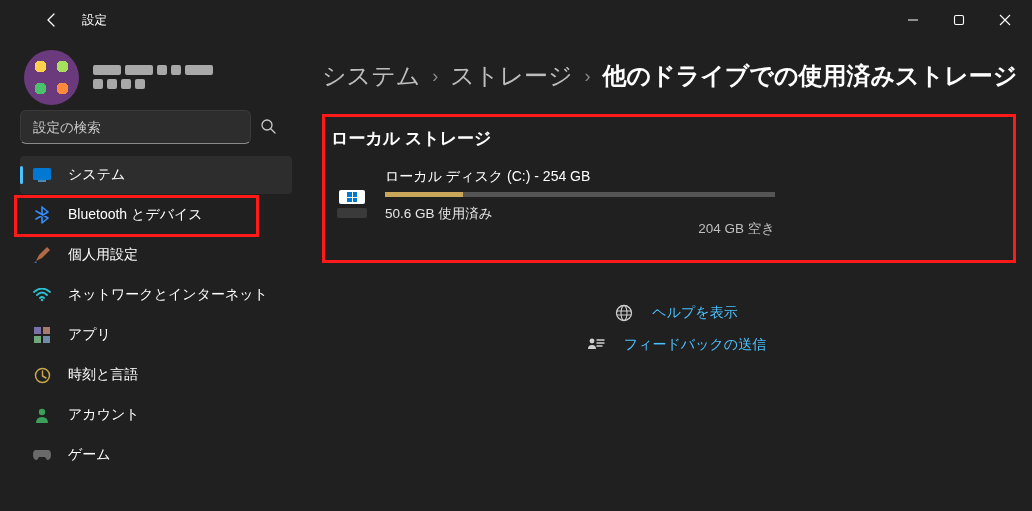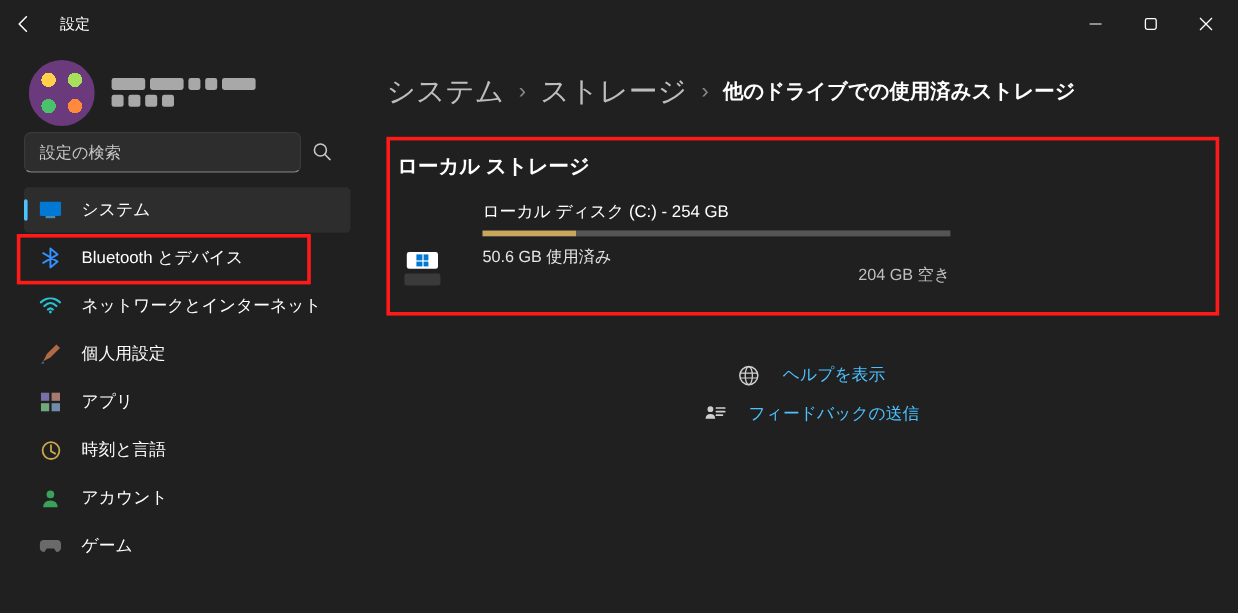--- a/index.html
+++ b/index.html
@@ -1,18 +1,18 @@
 <!DOCTYPE html>
 <html><head>
 <meta charset="utf-8">
 <style>
   * { margin: 0; padding: 0; box-sizing: border-box; font-family: "Segoe UI", "Yu Gothic UI", sans-serif; }
   body { width: 1032px; height: 511px; background: #202020; color: #fff; overflow: hidden; position: relative; }
   
-  .titlebar { height: 40px; display: flex; align-items: center; padding: 0 4px; }
+  .titlebar { height: 40px; display: flex; align-items: center; padding: 0 4px; margin-left: 32px; }
   .titlebar .back { width: 32px; height: 32px; display: flex; align-items: center; justify-content: center; color: #fff; }
   .titlebar .title { margin-left: 14px; font-size: 12.5px; color: #ffffff; }
   .titlebar .controls { margin-left: auto; display: flex; }
   .titlebar .controls .ctl { width: 46px; height: 32px; display: flex; align-items: center; justify-content: center; color: #fff; }
   
   .profile { display: flex; align-items: center; padding: 10px 0 6px 24px; height: 70px; }
   .avatar { width: 55px; height: 55px; border-radius: 50%; background: radial-gradient(circle at 30% 30%, #ffd04a 0 6px, transparent 6px),
     radial-gradient(circle at 70% 30%, #a7e05a 0 6px, transparent 6px),
     radial-gradient(circle at 30% 70%, #4ac26b 0 6px, transparent 6px),
     radial-gradient(circle at 70% 70%, #ff8a3c 0 6px, transparent 6px),
@@ -31,25 +31,25 @@
   .nav { display: flex; flex-direction: column; gap: 2px; }
   .nav-item { display: flex; align-items: center; height: 38px; border-radius: 4px; padding: 0 12px; font-size: 14px; color: #ffffff; position: relative; }
   .nav-item.active { background: #2d2d2d; }
   .nav-item.active::before { content: ""; position: absolute; left: 0; top: 10px; width: 3px; height: 18px; background: #4cc2ff; border-radius: 2px; }
   .nav-item .icon { width: 20px; height: 20px; margin-right: 16px; display: inline-flex; align-items: center; justify-content: center; font-size: 16px; }
   .redbox-nav { position: absolute; left: 14px; top: 195px; width: 245px; height: 42px; border: 3px solid #ff1a1a; pointer-events: none; }
   
   .main { flex: 1; padding: 0 10px 0 22px; margin-top: -50px; }
   .breadcrumb { display: flex; align-items: center; gap: 12px; font-size: 24px; margin-bottom: 22px; flex-wrap: wrap; }
   .breadcrumb .crumb { color: #bdbdbd; }
-  .breadcrumb .crumb-current { color: #ffffff; font-weight: 600; font-size: 17px; }
+  .breadcrumb .crumb-current { color: #ffffff; font-weight: 600; font-size: 24px; }
   .breadcrumb .sep { color: #8a8a8a; font-size: 18px; }
   .section-title { font-size: 17px; font-weight: 600; margin-bottom: 18px; }
   .redbox-main { border: 3px solid #ff1a1a; padding: 10px 30px 22px 6px; margin-right: 6px; }
-  .drive { display: flex; align-items: flex-end; gap: 33px; padding: 0 6px; }
+  .drive { display: flex; align-items: center; gap: 16px; padding: 0 6px; }
   .drive-icon { width: 32px; height: 28px; position: relative; margin-top:2px; }
   .drive-icon .top { position:absolute; top:0; left:2px; width:26px; height:14px; background:#fff; border-radius:2px; display:flex; justify-content:center; }
   .drive-icon .win { width:10px; height:10px; margin-top:2px; display:grid; grid-template-columns:1fr 1fr; grid-template-rows:1fr 1fr; gap:1px;}
   .drive-icon .win div{ background:#0078d4;}
   .drive-icon .bot { position:absolute; bottom:0; left:0; width:30px; height:10px; background:#3a3a3a; border-radius:2px;}
   .drive-body { flex:1; }
   .drive-label { font-size: 14px; color: #ffffff; margin-bottom: 6px; }
   .bar { width: 390px; height: 5px; background: #555555; display: flex; overflow: hidden; }
   .bar .used { height: 100%; background: #c9a65a; }
   .drive-info { display: flex; width: 390px; justify-content: space-between; font-size: 13.5px; margin-top: 8px; }
@@ -134,35 +134,35 @@
       <div class="nav-item">
         <span class="icon">
           <svg width="14" height="18" viewBox="0 0 14 18">
               <path d="M7 1 L7 17 L13 12 L1 5 M7 1 L13 6 L1 13" stroke="#338eff" stroke-width="1.6" fill="none" stroke-linejoin="round" stroke-linecap="round"></path>
             </svg>
         </span>
         <span>Bluetooth とデバイス</span>
       </div>
       <div class="nav-item">
         <span class="icon">
+          <svg width="18" height="18" viewBox="0 0 18 18">
+              <path d="M3 15 L6 9 L14 1 L17 4 L9 12 Z" fill="#b06a45"></path>
+              <path d="M3 15 L1 17 L4 17 Z" fill="#3a6fa8"></path>
+            </svg>
+        </span>
+        <span>個人用設定</span>
+      </div>
+      <div class="nav-item">
+        <span class="icon">
           <svg width="18" height="14" viewBox="0 0 18 14">
               <path d="M1 4 Q9 -3 17 4 M4 7 Q9 2 14 7 M7 10 Q9 8 11 10" stroke="#29c0d1" stroke-width="1.8" fill="none" stroke-linecap="round"></path>
               <circle cx="9" cy="12" r="1.2" fill="#29c0d1"></circle>
             </svg>
         </span>
         <span>ネットワークとインターネット</span>
-      </div>
-      <div class="nav-item">
-        <span class="icon">
-          <svg width="18" height="18" viewBox="0 0 18 18">
-              <path d="M3 15 L6 9 L14 1 L17 4 L9 12 Z" fill="#b06a45"></path>
-              <path d="M3 15 L1 17 L4 17 Z" fill="#3a6fa8"></path>
-            </svg>
-        </span>
-        <span>個人用設定</span>
       </div>
       <div class="nav-item">
         <span class="icon">
           <svg width="16" height="16" viewBox="0 0 16 16">
               <rect x="0" y="0" width="7" height="7" fill="#7a6fa8"></rect>
               <rect x="9" y="0" width="7" height="7" fill="#a87a6f"></rect>
               <rect x="0" y="9" width="7" height="7" fill="#6fa87a"></rect>
               <rect x="9" y="9" width="7" height="7" fill="#6f8ba8"></rect>
             </svg>
         </span>

